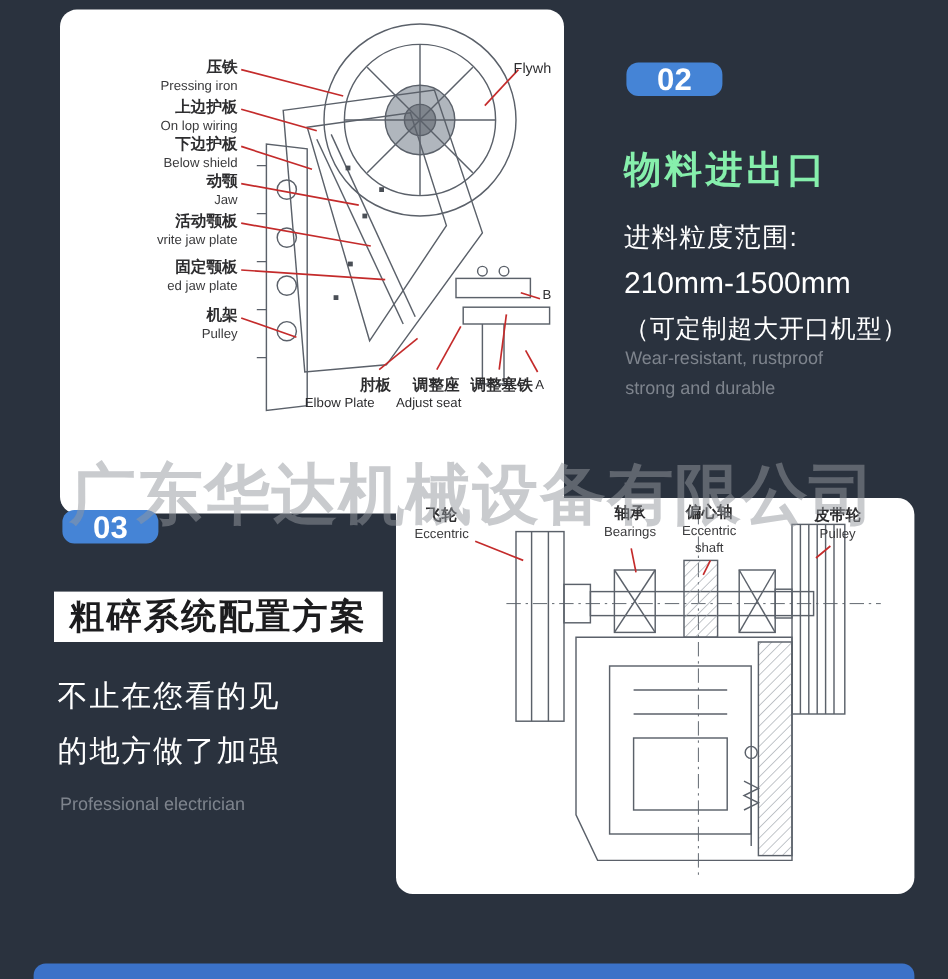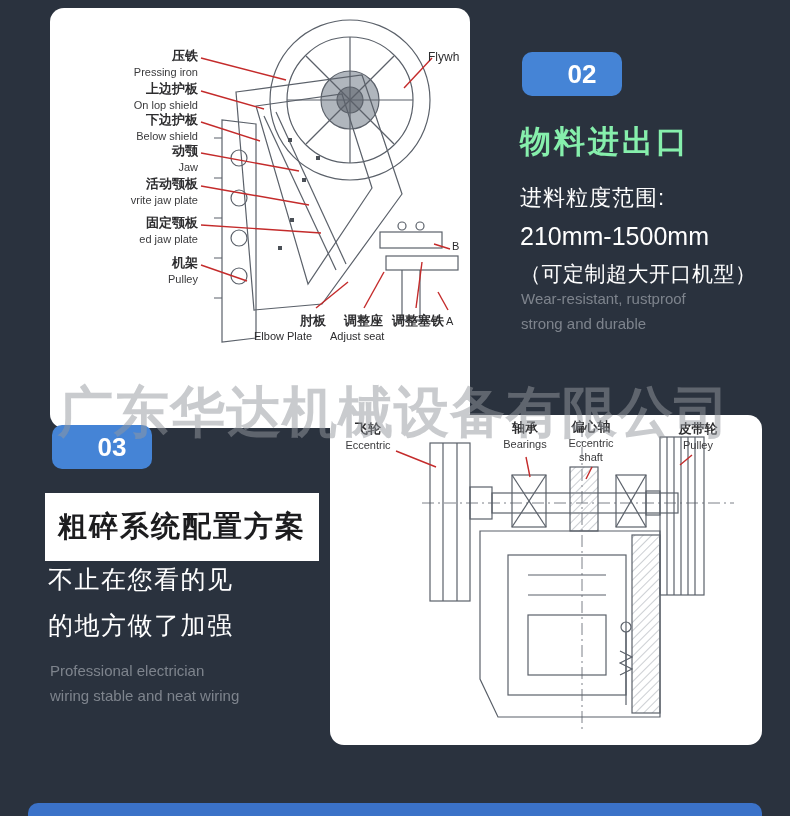--- a/index.html
+++ b/index.html
@@ -7,40 +7,40 @@
     width:790px;height:816px;position:relative;overflow:hidden;
     background:#2a323e;
     font-family:"Liberation Sans","DejaVu Sans",sans-serif;
   }
   .card{position:absolute;background:#ffffff;border-radius:14px;overflow:hidden;}
   #card-front{left:50px;top:8px;width:420px;height:420px;}
   #card-side{left:330px;top:415px;width:432px;height:330px;}
   .card svg{position:absolute;left:0;top:0;}
 
   .badge{
-    position:absolute;width:80px;height:44px;border-radius:10px;
+    position:absolute;width:80px;height:28px;border-radius:10px;
     background:#4584d6;color:#fff;font-weight:bold;font-size:26px;
-    display:flex;align-items:center;justify-content:center;padding-left:20px;
+    display:flex;align-items:center;justify-content:center;
   }
   #badge-02{left:522px;top:52px;}
   #badge-03{left:52px;top:425px;}
 
   .sec2-title{position:absolute;left:520px;top:121px;color:#86efac;font-size:31px;font-weight:bold;letter-spacing:3px;}
   .sec2-spec{position:absolute;left:520px;top:183px;color:#fff;}
   .spec-l1{font-size:22px;margin-bottom:9px;letter-spacing:1px;}
   .spec-l2{font-size:25px;margin-bottom:9px;}
   .spec-l3{font-size:21px;letter-spacing:0.5px;text-align:center;}
 
   .note{position:absolute;color:#7e848d;font-size:15px;line-height:1.65;}
   #note-2{left:521px;top:287px;}
   #note-3{left:50px;top:659px;}
 
   .sec3-title{
     position:absolute;left:45px;top:493px;background:#ffffff;color:#1c1c1e;
-    font-size:29px;font-weight:bold;letter-spacing:2px;padding:14px 13px;
+    font-size:29px;font-weight:bold;letter-spacing:2px;padding:1px 13px;
   }
   .sec3-body{position:absolute;left:48px;top:563px;color:#fff;font-size:25px;letter-spacing:1.5px;}
   .sec3-body div{margin-bottom:13px;}
 
   .watermark{
     position:absolute;left:58px;top:376px;font-size:55px;font-weight:bold;
     color:rgba(148,152,158,0.5);letter-spacing:1px;white-space:nowrap;
     z-index:60;pointer-events:none;
   }
   .bottom-strip{
@@ -118,21 +118,21 @@
         <path d="M398 302 L388 284"></path>
       </g>
     </svg>
 
     <div class="dlabel ra" style="top:40px">
       <div class="cn">压铁</div>
       <div class="en">Pressing iron</div>
     </div>
     <div class="dlabel ra" style="top:73px">
       <div class="cn">上边护板</div>
-      <div class="en">On lop shield</div>
+      <div class="en">On lop wiring</div>
     </div>
     <div class="dlabel ra" style="top:104px">
       <div class="cn">下边护板</div>
       <div class="en">Below shield</div>
     </div>
     <div class="dlabel ra" style="top:135px">
       <div class="cn">动颚</div>
       <div class="en">Jaw</div>
     </div>
     <div class="dlabel ra" style="top:168px">
@@ -174,21 +174,20 @@
   <div class="watermark">广东华达机械设备有限公司</div>
 
   <div class="badge" id="badge-03">03</div>
   <div class="sec3-title">粗碎系统配置方案</div>
   <div class="sec3-body">
     <div>不止在您看的见</div>
     <div>的地方做了加强</div>
   </div>
   <div class="note" id="note-3">
     <div>Professional electrician</div>
-    <div>wiring stable and neat wiring</div>
   </div>
 
   <div class="card" id="card-side">
     <svg viewBox="0 0 432 330" width="432" height="330">
       <defs>
         <pattern id="hatchp" width="6" height="6" patternUnits="userSpaceOnUse" patternTransform="rotate(45)">
           <line x1="0" y1="0" x2="0" y2="6" stroke="#9aa0a8" stroke-width="1"></line>
         </pattern>
       </defs>
       <g stroke="#5b616a" fill="none" stroke-width="1.2">

